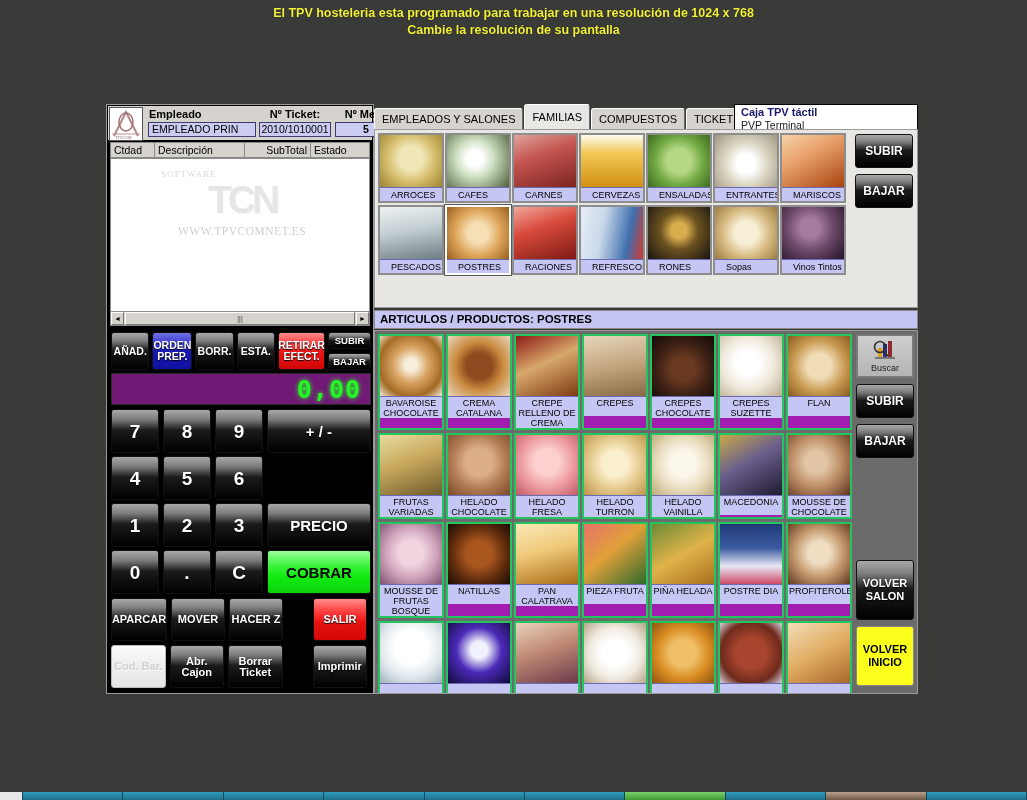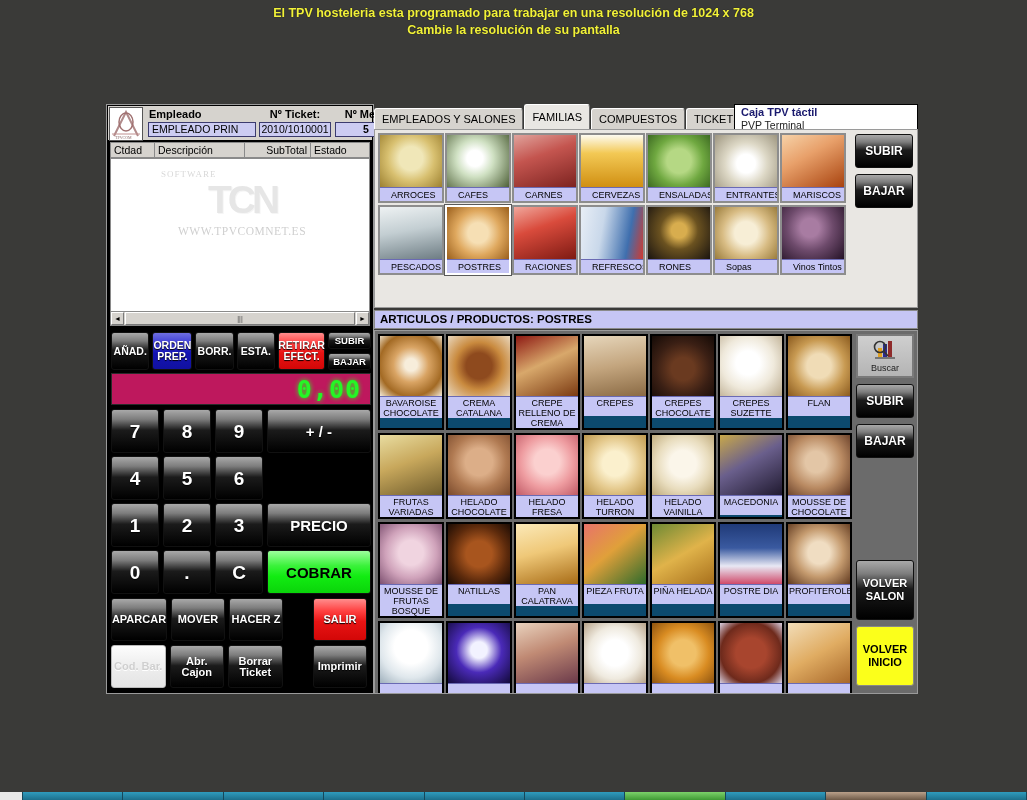--- a/index.html
+++ b/index.html
@@ -81,21 +81,21 @@
   .btn.green{background:linear-gradient(180deg,#9dff9d 0%,#3bf23b 35%,#12ec12 60%,#0ad40a 100%);color:#000;text-shadow:none;}
   .btn.yellow{background:#fbff1b;color:#000;text-shadow:none;border:1px solid #888;}
   .btn.light{background:linear-gradient(180deg,#fdfdfd 0%,#f0f0f0 40%,#e4e4e4 100%);color:#cfcfcf;text-shadow:0 1px 0 #fff;border:1px solid #bbb;}
   .fn{width:41px;height:38px;margin-right:3px;}
   .fn.wide{width:47px;}
   .subcol{width:46px;height:38px;display:flex;flex-direction:column;justify-content:space-between;}
   .subcol .btn{height:17px;font-size:9.5px;}
   
   .amount{
     position:absolute;left:4px;top:268px;width:260px;height:32px;
-    background:#be185d;border:1px solid #2a2a2a;box-sizing:border-box;
+    background:#701a75;border:1px solid #2a2a2a;box-sizing:border-box;
     display:flex;align-items:center;justify-content:flex-end;padding-right:9px;
     color:#25f525;font-size:25px;font-weight:bold;letter-spacing:1px;
     font-family:"DejaVu Sans Mono",monospace;text-shadow:0 0 5px #1efc1e;
   }
   
   .pad{position:absolute;left:4px;top:304px;width:260px;height:186px;}
   .padrow{display:flex;height:44px;margin-bottom:3px;}
   .key{width:48px;height:44px;margin-right:4px;font-size:19px;}
   .padwide{width:104px;height:44px;font-size:15px;}
   
@@ -143,21 +143,21 @@
     font-size:11.5px;font-weight:bold;color:#000;line-height:17px;padding-left:5px;
   }
   .prodpanel{
     position:absolute;left:0;top:226px;width:544px;height:364px;
     background:#6b6b6b;border:1px solid #9a9a9a;box-sizing:border-box;overflow:hidden;
   }
   .prodgrid{position:absolute;left:3px;top:3px;width:476px;}
   .prodrow{display:flex;margin-bottom:3px;}
   .prod{
     width:66px;margin-right:2px;box-sizing:border-box;
-    border:2px solid #000000;background:#0c4a6e;
+    border:2px solid #22c55e;background:#a21caf;
   }
   .prod .img{height:60px;width:100%;display:block;}
   .prod .lbl{
     min-height:20px;background:#c6c6f5;border-top:1px solid #6a6ab4;
     font-size:9px;color:#000;line-height:10px;text-align:center;
     padding:1px 1px 0;overflow:hidden;box-sizing:border-box;
   }
   .prodside{position:absolute;right:3px;top:3px;width:58px;height:356px;}
   .prodside .btn{width:58px;margin-bottom:6px;}
   .busc{

